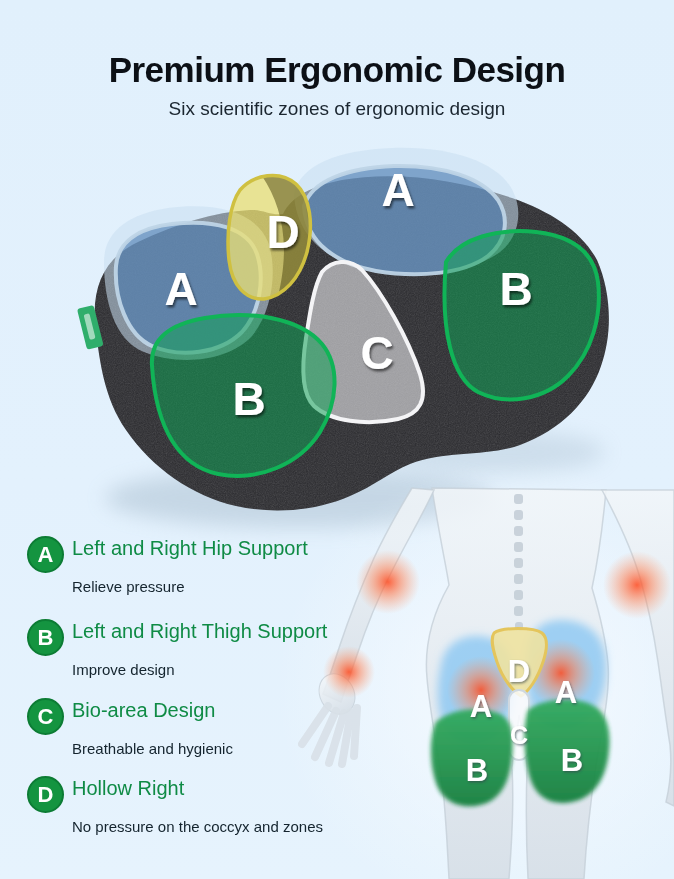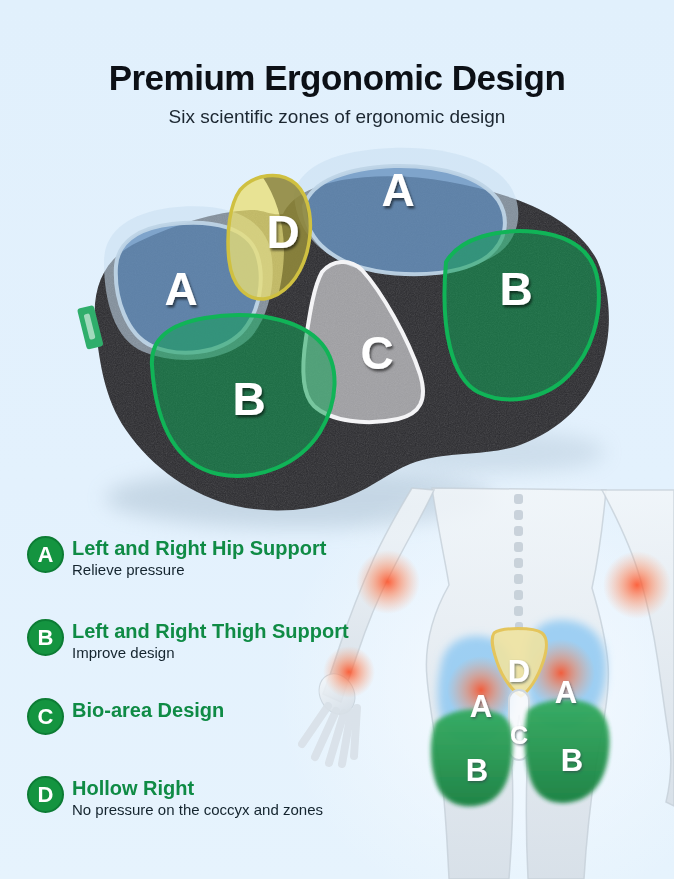--- a/index.html
+++ b/index.html
@@ -4,21 +4,21 @@
 <style>
   html,body{margin:0;padding:0;}
   #page{
     position:relative;
     width:674px;height:879px;
     overflow:hidden;
     font-family:"Liberation Sans",sans-serif;
     background:linear-gradient(180deg,#e1f0fc 0%,#e3f1fd 55%,#e6f3fd 100%);
   }
   
-  .hdr{position:absolute;left:0;top:8px;width:674px;text-align:center;}
+  .hdr{position:absolute;left:0;top:0;width:674px;text-align:center;}
   .hdr-title{
     margin-top:50px;
     font-size:35px;font-weight:bold;letter-spacing:-0.5px;
     color:#0c1016;
   }
   .hdr-sub{
     margin-top:8px;
     font-size:19px;font-weight:400;color:#1b2630;text-align:center;
   }
   
@@ -30,22 +30,22 @@
   
   .legend-row{position:absolute;left:27px;display:flex;align-items:flex-start;}
   .badge{
     width:37px;height:37px;border-radius:50%;
     background:#149440;border:2px solid #0c7c34;box-sizing:border-box;
     color:#ffffff;font-size:22px;font-weight:bold;
     display:flex;align-items:center;justify-content:center;
     flex:0 0 auto;
   }
   .legend-text{margin-left:8px;padding-top:1px;}
-  .legend-title{font-size:20px;font-weight:bold;color:#0f8b45;line-height:23px;}
-  .legend-desc{font-size:15px;font-weight:400;color:#14242e;line-height:18px;margin-top:1px;}
+  .legend-title{font-size:20px;font-weight:normal;color:#0f8b45;line-height:23px;}
+  .legend-desc{font-size:15px;font-weight:400;color:#14242e;line-height:18px;margin-top:18px;}
 </style>
 </head>
 <body>
 
 <div id="page">
 
   <div class="hdr">
     <div class="hdr-title">Premium Ergonomic Design</div>
     <div class="hdr-sub">Six scientific zones of ergonomic design</div>
   </div>
@@ -203,20 +203,21 @@
       <div class="badge">B</div>
       <div class="legend-text">
         <div class="legend-title">Left and Right Thigh Support</div>
         <div class="legend-desc">Improve design</div>
       </div>
     </div>
     <div class="legend-row" style="top:698px">
       <div class="badge">C</div>
       <div class="legend-text">
         <div class="legend-title">Bio-area Design</div>
+        <div class="legend-desc">Breathable and hygienic</div>
       </div>
     </div>
     <div class="legend-row" style="top:776px">
       <div class="badge">D</div>
       <div class="legend-text">
         <div class="legend-title">Hollow Right</div>
         <div class="legend-desc">No pressure on the coccyx and zones</div>
       </div>
     </div>
   </div>

